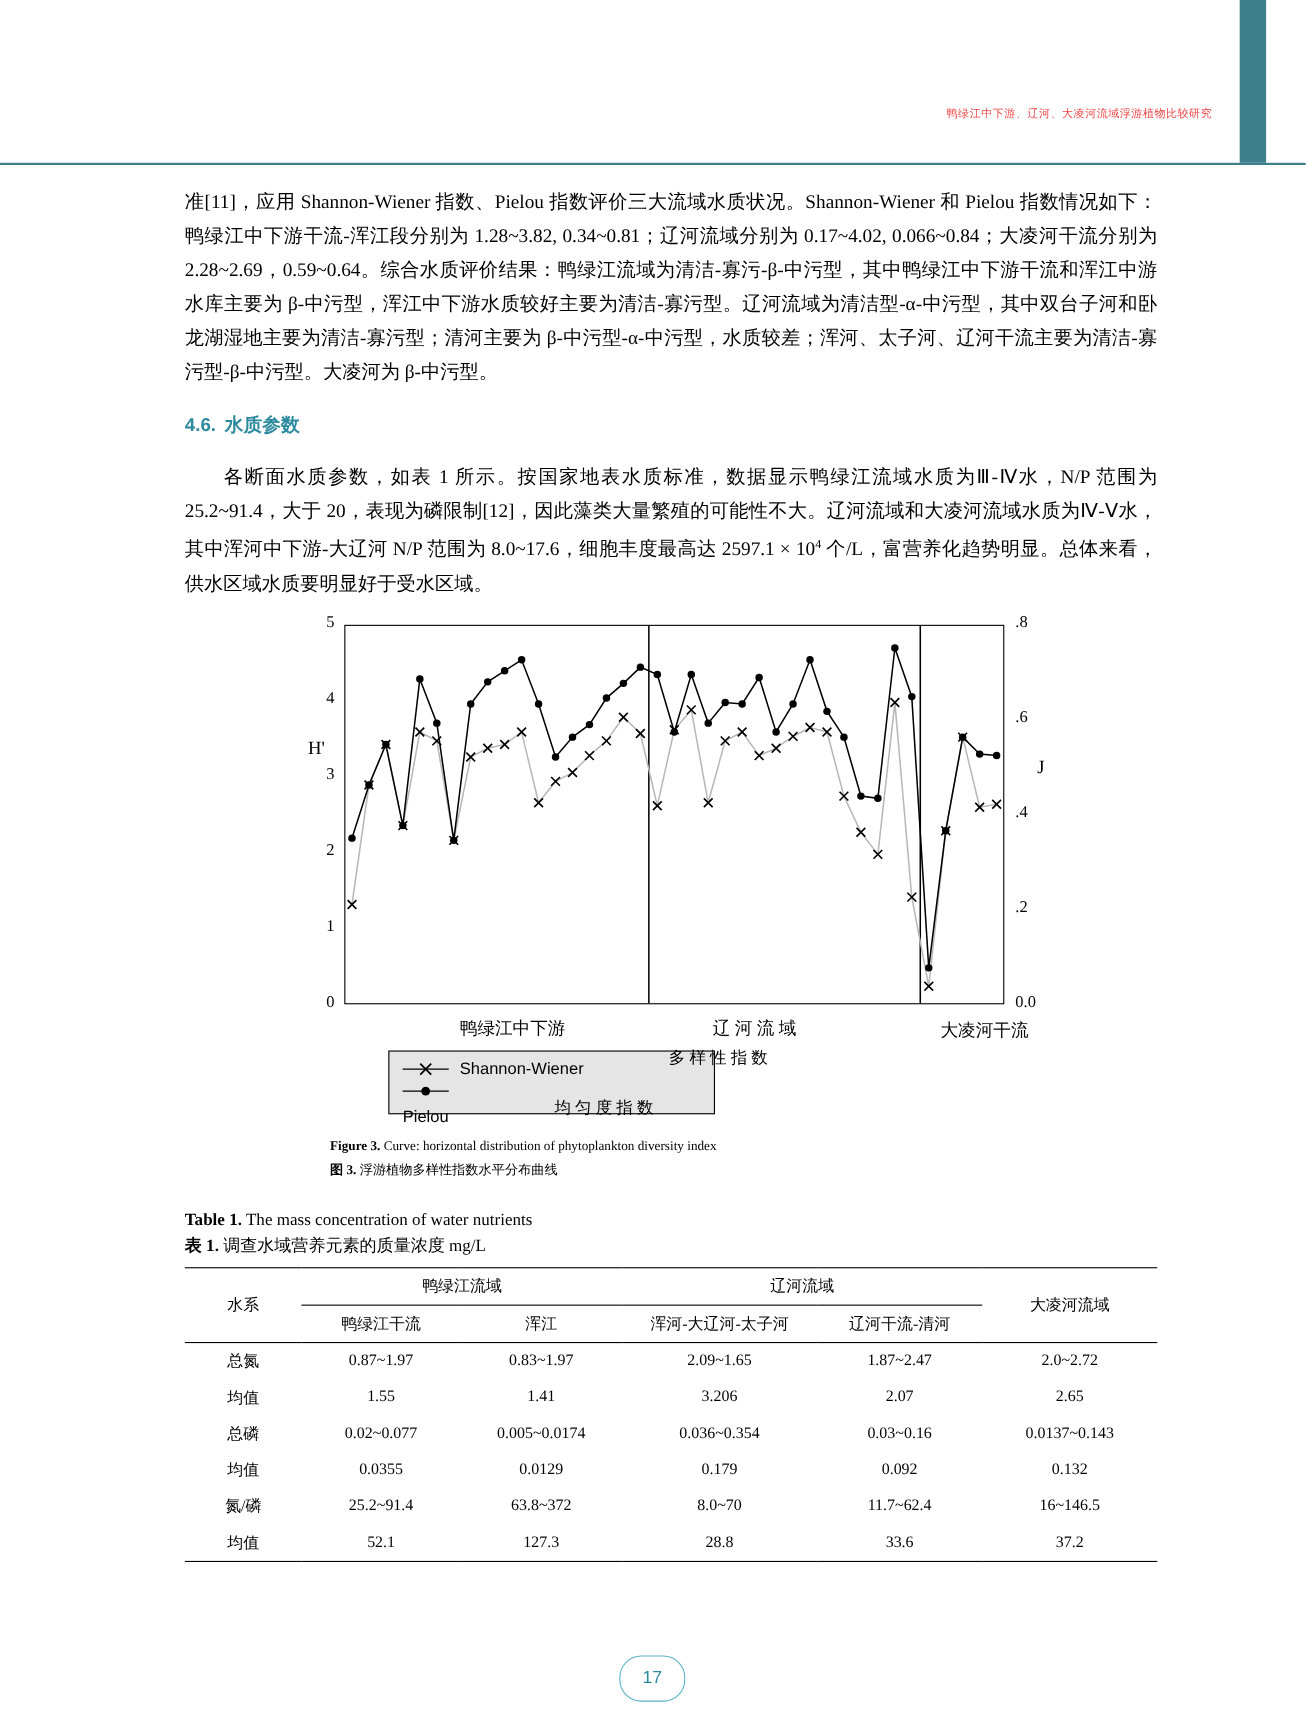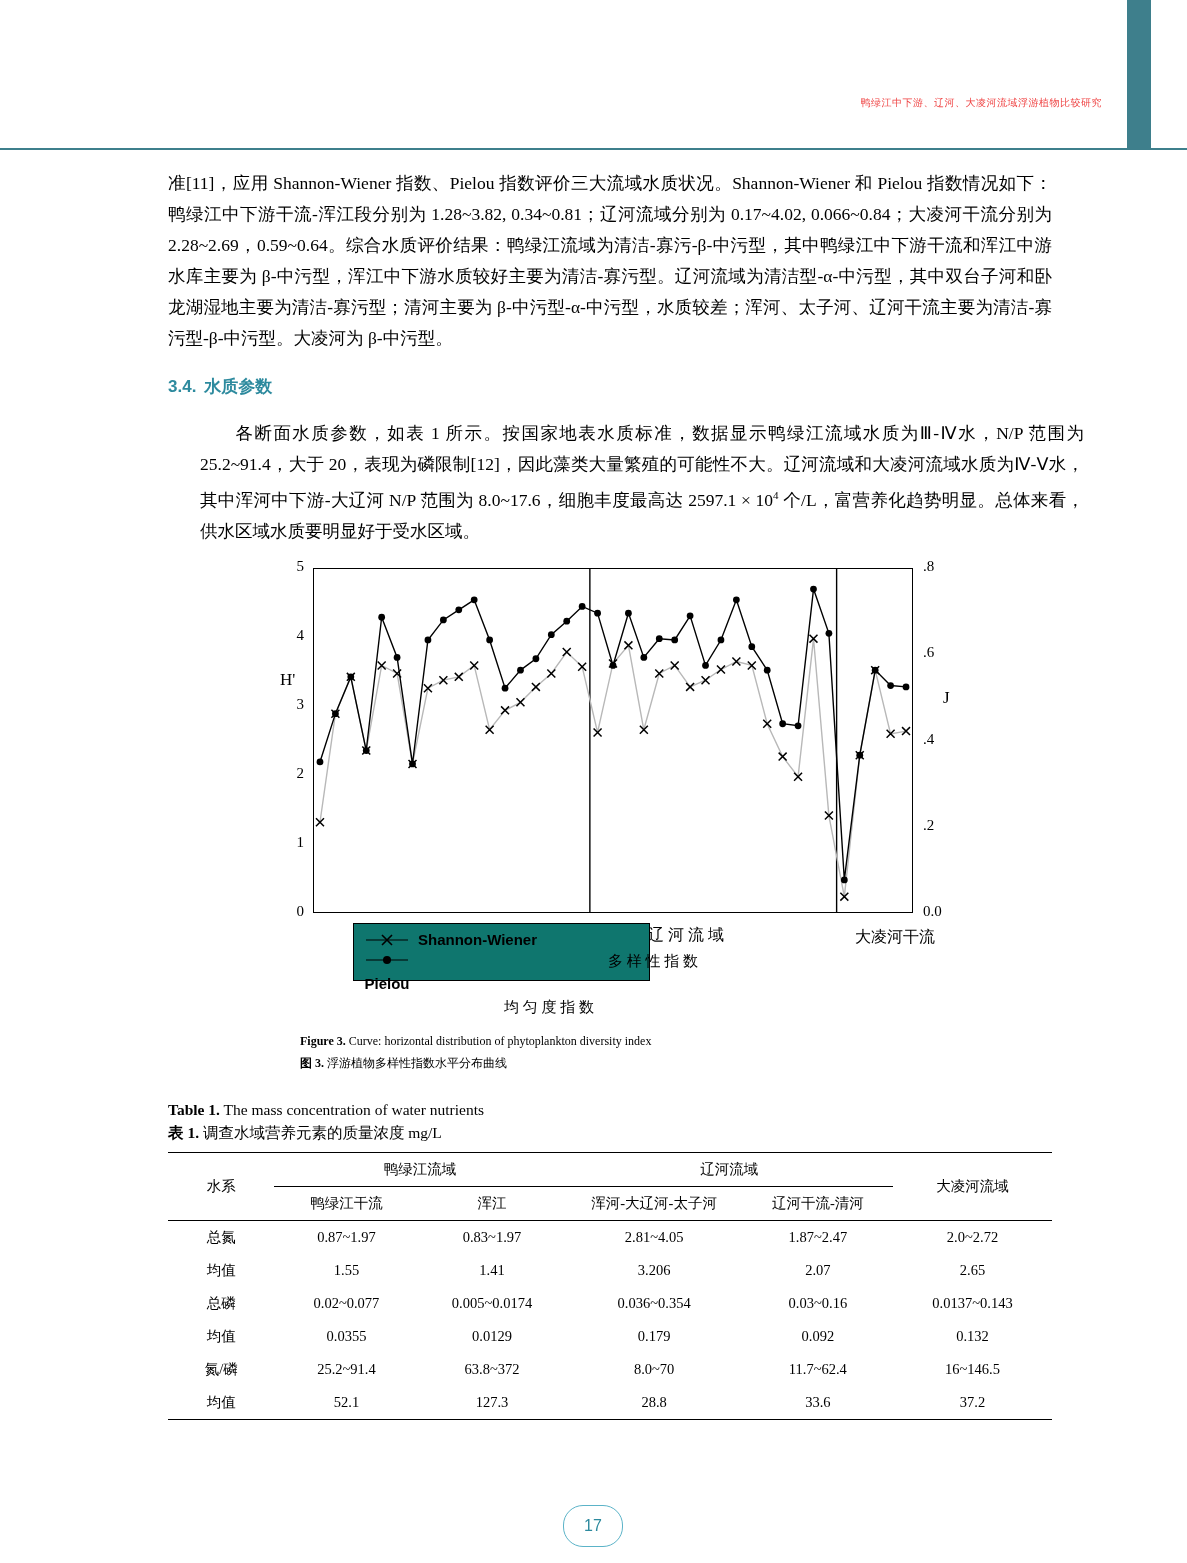--- a/index.html
+++ b/index.html
@@ -28,21 +28,21 @@
   }
 
   
   .para{
     position:absolute;left:168px;width:884px;
     font-size:17.5px;line-height:31px;
     text-align:justify;
     text-justify:inter-ideograph;
   }
   #para1{top:168px;}
-  #para2{top:418px;margin-left:32px;}
+  #para2{top:418px;}
   .indent{display:inline-block;width:34px;}
 
   .section-head{
     position:absolute;left:168px;top:375px;
     font-family:"Liberation Sans", sans-serif;
     font-size:17px;font-weight:bold;color:#2d8a9e;
   }
   .section-head .num{margin-right:8px;}
 
   sup{font-size:11px;vertical-align:super;}
@@ -65,22 +65,22 @@
     font-size:17px;font-family:"Liberation Serif",serif;
   }
   .tick{
     position:absolute;font-size:15px;font-family:"Liberation Serif",serif;
   }
   .tick-l{right:8px;text-align:right;}
   .region-label{
     position:absolute;font-size:16px;
   }
   .legend{
-    position:absolute;left:185px;top:363px;width:295px;height:56px;
-    border:1.2px solid #000;background:#0f766e;font-weight:bold;
+    position:absolute;left:185px;top:395px;width:295px;height:56px;
+    border:1.2px solid #000;background:#e5e5e5;
   }
   .legend-row{
     position:absolute;left:10px;font-size:15px;
     font-family:"Liberation Sans", sans-serif;
     display:flex;align-items:center;gap:8px;
   }
   .legend-note{
     position:absolute;font-size:15px;font-family:Liberation Serif, serif;
   }
   .fig-caption{
@@ -120,21 +120,21 @@
 
 <div class="page">
 
   <div class="header-bar"></div>
   <div class="header-title">鸭绿江中下游、辽河、大凌河流域浮游植物比较研究</div>
   <div class="header-rule"></div>
 
   <div class="para" id="para1">准[11]，应用 Shannon-Wiener 指数、Pielou 指数评价三大流域水质状况。Shannon-Wiener 和 Pielou 指数情况如下：鸭绿江中下游干流-浑江段分别为 1.28~3.82, 0.34~0.81；辽河流域分别为 0.17~4.02, 0.066~0.84；大凌河干流分别为 2.28~2.69，0.59~0.64。综合水质评价结果：鸭绿江流域为清洁-寡污-β-中污型，其中鸭绿江中下游干流和浑江中游水库主要为 β-中污型，浑江中下游水质较好主要为清洁-寡污型。辽河流域为清洁型-α-中污型，其中双台子河和卧龙湖湿地主要为清洁-寡污型；清河主要为 β-中污型-α-中污型，水质较差；浑河、太子河、辽河干流主要为清洁-寡污型-β-中污型。大凌河为 β-中污型。</div>
 
   <div class="section-head">
-    <span class="num">3.4.</span><span>水质参数</span>
+    <span class="num">4.6.</span><span>水质参数</span>
   </div>
 
   <div class="para" id="para2">
     <span class="indent"></span><span>各断面水质参数，如表 1 所示。按国家地表水质标准，数据显示鸭绿江流域水质为Ⅲ-Ⅳ水，N/P 范围为 25.2~91.4，大于 20，表现为磷限制[12]，因此藻类大量繁殖的可能性不大。辽河流域和大凌河流域水质为Ⅳ-Ⅴ水，其中浑河中下游-大辽河 N/P 范围为 8.0~17.6，细胞丰度最高达 2597.1 × 10</span><sup>4</sup><span> 个/L，富营养化趋势明显。总体来看，供水区域水质要明显好于受水区域。</span>
   </div>
 
   <div class="figure-wrap">
 
     <div class="ylab-left">H'</div>
     <div class="ylab-right">J</div>
@@ -293,21 +293,21 @@
         <th style="width:155px;">浑江</th>
         <th style="width:195px;">浑河-大辽河-太子河</th>
         <th style="width:165px;">辽河干流-清河</th>
       </tr>
     </thead>
     <tbody id="table-body">
         <tr>
           <td>总氮</td>
           <td>0.87~1.97</td>
           <td>0.83~1.97</td>
-          <td>2.81~4.05</td>
+          <td>2.09~1.65</td>
           <td>1.87~2.47</td>
           <td>2.0~2.72</td>
         </tr>
         <tr>
           <td>均值</td>
           <td>1.55</td>
           <td>1.41</td>
           <td>3.206</td>
           <td>2.07</td>
           <td>2.65</td>

